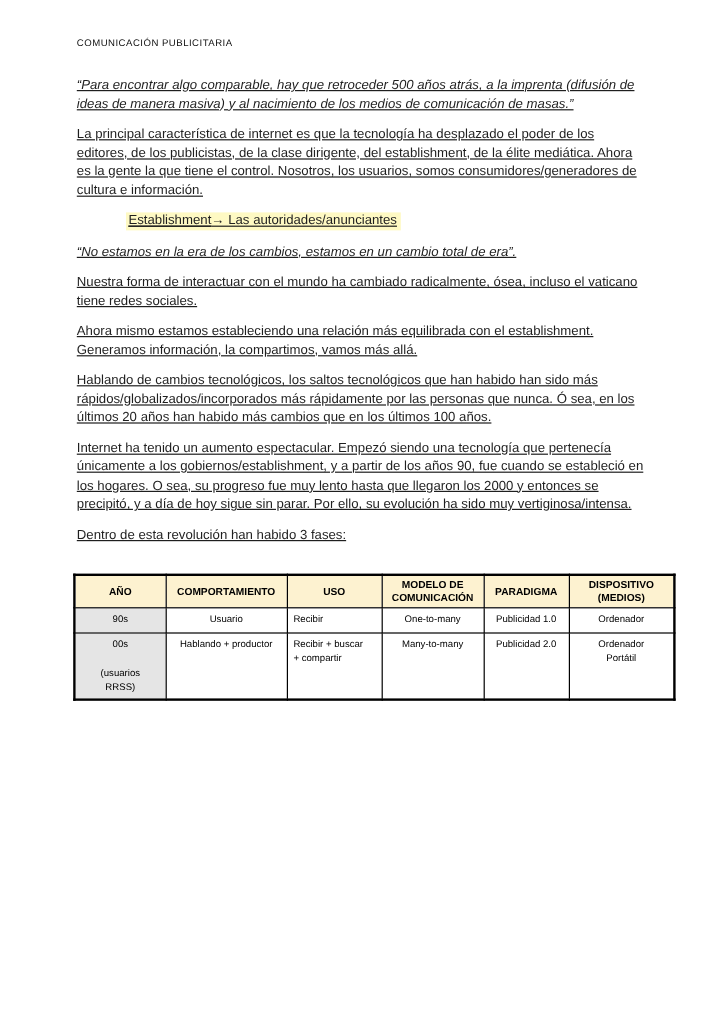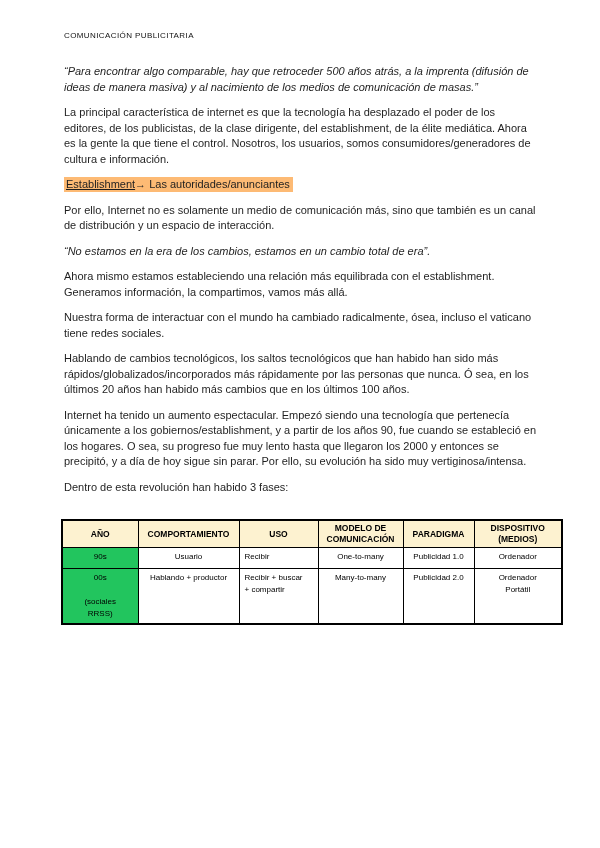--- a/index.html
+++ b/index.html
@@ -18,25 +18,27 @@
     font-size:8px;
     letter-spacing:0.4px;
     color:#111111;
     margin:0 0 24px 0;
   }
   .para {
     font-size:11px;
     line-height:15.5px;
     margin:0 0 10px 0;
     text-align:left;
+    text-decoration:underline;
   }
   .italic { font-style:italic; }
   .hl {
-    background:#fdba74;
+    background:#fef9c3;
     padding:1px 3px 2px 2px;
+    margin-left:41px;
   }
   .ul { text-decoration:underline; }
   table.fases {
     border-collapse:collapse;
     table-layout:fixed;
     width:500px;
     margin:24px 0 0 -3px;
     border:2px solid #000000;
   }
   .fases th, .fases td {
@@ -56,21 +58,21 @@
     color:#000000;
   }
   .fases td {
     font-size:8px;
     line-height:12px;
     text-align:center;
     vertical-align:top;
     padding:3px 2px;
     color:#000000;
   }
-  .fases td.year { background:#22c55e; }
+  .fases td.year { background:#e5e5e5; }
   .fases td.uso  { text-align:left; padding-left:5px; }
   .fases tr.hrow { height:19px; }
   .fases tr.r0 { height:21px; }
   .fases tr.r1 { height:52px; }
   .fases tr.r2 { height:77px; }
   .col-ano {width:76px;} .col-comp {width:101px;} .col-uso {width:79px;}
   .col-mod {width:85px;} .col-par {width:71px;} .col-disp {width:88px;}
 </style>
 </head>
 <body>
@@ -81,27 +83,26 @@
     <span>COMUNICACIÓN PUBLICITARIA</span>
   </div>
 
   <div class="content">
     <p class="para italic">“Para encontrar algo comparable, hay que retroceder 500 años atrás, a la imprenta (difusión de ideas de manera masiva) y al nacimiento de los medios de comunicación de masas.”</p>
 
     <p class="para">La principal característica de internet es que la tecnología ha desplazado el poder de los editores, de los publicistas, de la clase dirigente, del establishment, de la élite mediática. Ahora es la gente la que tiene el control. Nosotros, los usuarios, somos consumidores/generadores de cultura e información.</p>
 
     <p class="para"><span class="hl"><span class="ul">Establishment</span><span>→ Las autoridades/anunciantes</span></span></p>
 
-    <p class="para">Por ello, Internet no es solamente un medio de comunicación más, sino que también es un canal de distribución y un espacio de interacción.</p>
 
     <p class="para italic">“No estamos en la era de los cambios, estamos en un cambio total de era”.</p>
 
+    <p class="para">Nuestra forma de interactuar con el mundo ha cambiado radicalmente, ósea, incluso el vaticano tiene redes sociales.</p>
+
     <p class="para">Ahora mismo estamos estableciendo una relación más equilibrada con el establishment. Generamos información, la compartimos, vamos más allá.</p>
-
-    <p class="para">Nuestra forma de interactuar con el mundo ha cambiado radicalmente, ósea, incluso el vaticano tiene redes sociales.</p>
 
     <p class="para">Hablando de cambios tecnológicos, los saltos tecnológicos que han habido han sido más rápidos/globalizados/incorporados más rápidamente por las personas que nunca. Ó sea, en los últimos 20 años han habido más cambios que en los últimos 100 años.</p>
 
     <p class="para">Internet ha tenido un aumento espectacular. Empezó siendo una tecnología que pertenecía únicamente a los gobiernos/establishment, y a partir de los años 90, fue cuando se estableció en los hogares. O sea, su progreso fue muy lento hasta que llegaron los 2000 y entonces se precipitó, y a día de hoy sigue sin parar. Por ello, su evolución ha sido muy vertiginosa/intensa.</p>
 
     <p class="para">Dentro de esta revolución han habido 3 fases:</p>
 
     <table class="fases">
       <colgroup>
         <col class="col-ano">
@@ -128,21 +129,21 @@
           <td class="year">90s</td>
           <td>Usuario</td>
           <td class="uso">Recibir</td>
           <td>One-to-many</td>
           <td>Publicidad 1.0</td>
           <td>Ordenador</td>
         </tr>
         <tr class="r1">
           <td class="year">00s
 
-(sociales
+(usuarios
 RRSS)</td>
           <td>Hablando + productor</td>
           <td class="uso">Recibir + buscar
 + compartir</td>
           <td>Many-to-many</td>
           <td>Publicidad 2.0</td>
           <td>Ordenador
 Portátil</td>
         </tr>
       </tbody>

